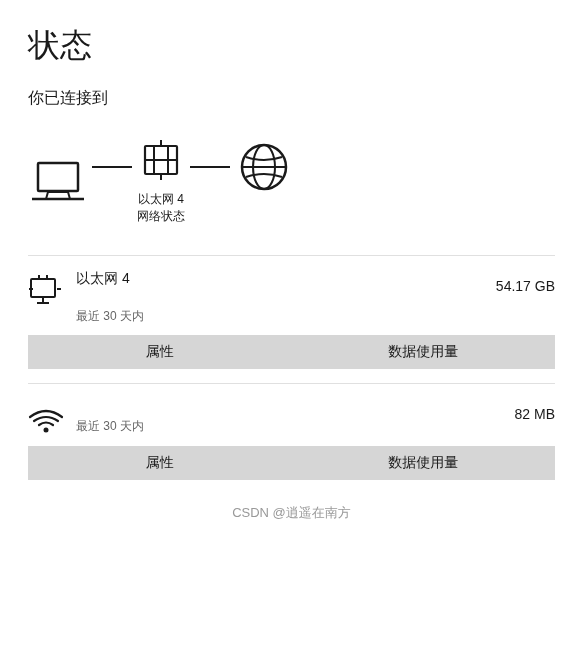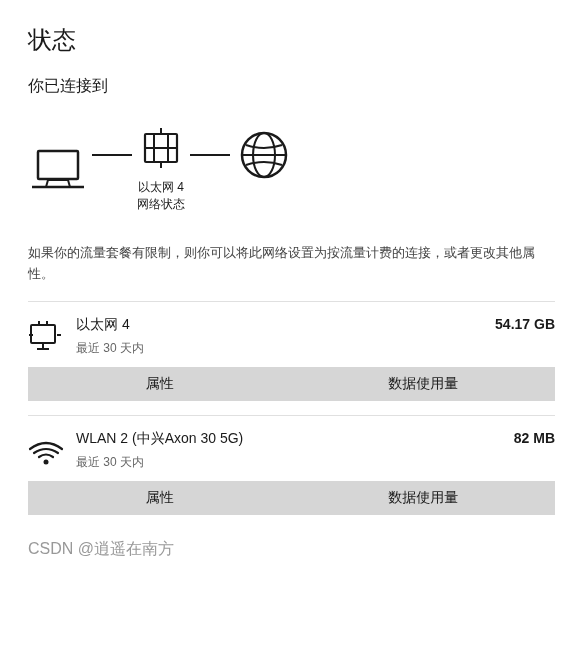--- a/index.html
+++ b/index.html
@@ -11,21 +11,21 @@
     body {
       font-family: "Microsoft YaHei", "SimHei", sans-serif;
       background: #ffffff;
       width: 583px;
       min-height: 660px;
       padding: 24px 28px;
       color: #1a1a1a;
     }
 
     .page-title {
-      font-size: 24px;
+      font-size: 32px;
       font-weight: 300;
       margin-bottom: 20px;
       color: #1a1a1a;
     }
 
     .section-title {
       font-size: 16px;
       font-weight: 400;
       margin-bottom: 18px;
       color: #1a1a1a;
@@ -139,51 +139,50 @@
 
     .network-item-name {
       font-size: 14px;
       font-weight: 400;
       color: #1a1a1a;
     }
 
     .network-item-sub {
       font-size: 12px;
       color: #666;
-      margin-top: 6px;
+      margin-top: 20px;
     }
 
     .network-item-usage {
       font-size: 14px;
       color: #1a1a1a;
       white-space: nowrap;
-      margin-top: 0;
-      font-weight: bold;
+      margin-top: 8px;
     }
 
     .network-item-buttons {
       display: flex;
       margin-bottom: 14px;
     }
 
     .btn {
       flex: 1;
       padding: 8px 0;
       background: #d6d6d6;
       border: none;
       font-size: 14px;
       font-family: "Microsoft YaHei", "SimHei", sans-serif;
       color: #1a1a1a;
       cursor: pointer;
       text-align: center;
     }
 
     .watermark {
-      text-align: left;
-      font-size: 16px;
+      text-align: center;
+      font-size: 13px;
       color: #999;
       margin-top: 16px;
       padding-top: 8px;
     }
   </style>
 </head>
 <body>
 
 <h1 class="page-title">状态</h1>
 
@@ -228,21 +227,20 @@
       <circle cx="26" cy="26" r="22" stroke="#1a1a1a" stroke-width="2.5" fill="white"></circle>
       <ellipse cx="26" cy="26" rx="11" ry="22" stroke="#1a1a1a" stroke-width="2" fill="none"></ellipse>
       <line x1="4" y1="26" x2="48" y2="26" stroke="#1a1a1a" stroke-width="2"></line>
       <path d="M8 16 Q26 22 44 16" stroke="#1a1a1a" stroke-width="2" fill="none"></path>
       <path d="M8 36 Q26 30 44 36" stroke="#1a1a1a" stroke-width="2" fill="none"></path>
     </svg>
   </div>
 </div>
 
 <div class="connection-status">
-  <div class="status-desc">如果你的流量套餐有限制，则你可以将此网络设置为按流量计费的连接，或者更改其他属性。</div>
 </div>
 
 <div id="network-list">
     <div class="network-item">
       <div class="network-item-header">
         <div class="network-item-left">
           <div class="network-item-icon">
             <svg width="34" height="34" viewBox="0 0 34 34" fill="none" xmlns="http://www.w3.org/2000/svg">
         <rect x="2" y="6" width="24" height="18" rx="1" stroke="#1a1a1a" stroke-width="2" fill="white"></rect>
         <rect x="6" y="10" width="16" height="10" fill="none"></rect>
@@ -271,21 +269,20 @@
         <div class="network-item-left">
           <div class="network-item-icon">
             <svg width="36" height="34" viewBox="0 0 36 34" fill="none" xmlns="http://www.w3.org/2000/svg">
         <path d="M2 16 Q18 4 34 16" stroke="#1a1a1a" stroke-width="2.2" fill="none" stroke-linecap="round"></path>
         <path d="M6 20 Q18 12 30 20" stroke="#1a1a1a" stroke-width="2.2" fill="none" stroke-linecap="round"></path>
         <path d="M11 24 Q18 19 25 24" stroke="#1a1a1a" stroke-width="2.2" fill="none" stroke-linecap="round"></path>
         <circle cx="18" cy="29" r="2.5" fill="#1a1a1a"></circle>
       </svg>
           </div>
           <div class="network-item-info">
-            <span class="network-item-name">WLAN 2 (中兴Axon 30 5G)</span>
             <span class="network-item-sub">最近 30 天内</span>
           </div>
         </div>
         <div class="network-item-usage">82 MB</div>
       </div>
       <div class="network-item-buttons">
         <button class="btn">属性</button>
         <button class="btn">数据使用量</button>
       </div>
     </div>

